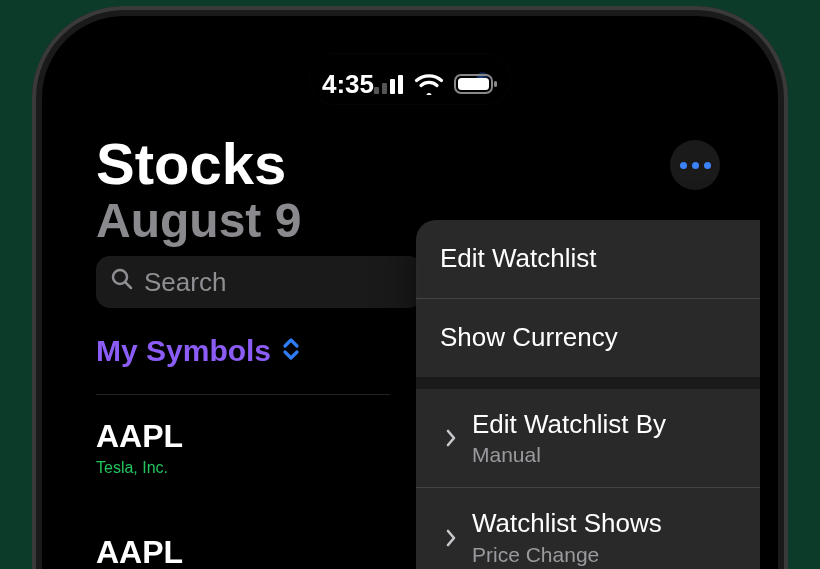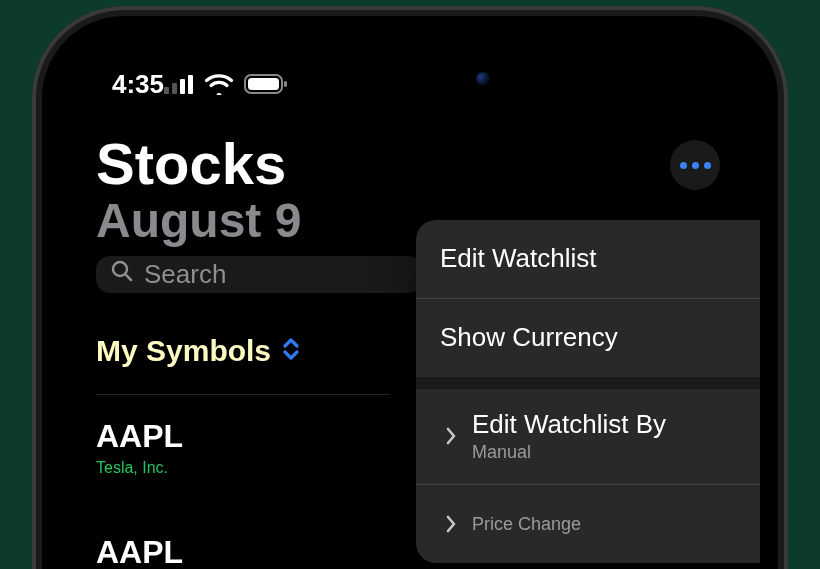--- a/index.html
+++ b/index.html
@@ -71,21 +71,21 @@
 
   
   .status-bar {
     position: absolute;
     top: 30px;
     left: 0;
     right: 0;
     height: 40px;
     display: flex;
     align-items: center;
-    justify-content: flex-start;
+    justify-content: center;
     padding: 0 52px;
     font-size: 26px;
     font-weight: 600;
   }
   .status-right {
     display: flex;
     align-items: center;
     gap: 10px;
   }
   .status-right svg { display: block; }
@@ -127,40 +127,40 @@
     width: 7px; height: 7px; border-radius: 50%;
     background: #3b82f6;
   }
 
   
   .search {
     position: absolute;
     top: 222px;
     left: 36px;
     width: 298px;
-    height: 37px;
+    height: 52px;
     border-radius: 14px;
     background: rgba(255,255,255,0.10);
     display: flex;
     align-items: center;
     padding: 0 14px;
     gap: 10px;
     color: #8e8e93;
     font-size: 26px;
   }
   .search svg { flex: 0 0 auto; }
 
   
   .watchlist-select {
     position: absolute;
     top: 300px;
     left: 36px;
     font-size: 30px;
     font-weight: 700;
-    color: #fef9c3;
+    color: #8b5cf6;
     display: flex;
     align-items: center;
     gap: 10px;
   }
 
   .divider {
     position: absolute;
     left: 36px;
     right: 370px;
     height: 1px;
@@ -212,21 +212,21 @@
     margin-right: 10px;
     color: #c7c7cc;
   }
   .menu-item .label-col {
     flex: 1 1 auto;
     display: flex;
     flex-direction: column;
     line-height: 1.2;
   }
   .menu-item .sub {
-    font-size: 18px;
+    font-size: 21px;
     color: #9a9a9e;
     margin-top: 2px;
   }
 </style>
 </head>
 <body>
 
 <div class="device">
   <div class="bezel">
     <div class="screen">
@@ -336,20 +336,21 @@
 
         </div>
 
         <div class="menu-item">
           <span class="chev">
             <svg width="12" height="20" viewBox="0 0 12 20">
               <path d="M3 3 L9 10 L3 17" fill="none" stroke="#c7c7cc" stroke-width="2.6" stroke-linecap="round" stroke-linejoin="round"></path>
             </svg>
           </span>
           <div class="label-col">
+            <span>Watchlist Shows</span>
             <span class="sub">Price Change</span>
           </div>
 
         </div>
 
       </div>
 
     </div>
   </div>
 </div>

